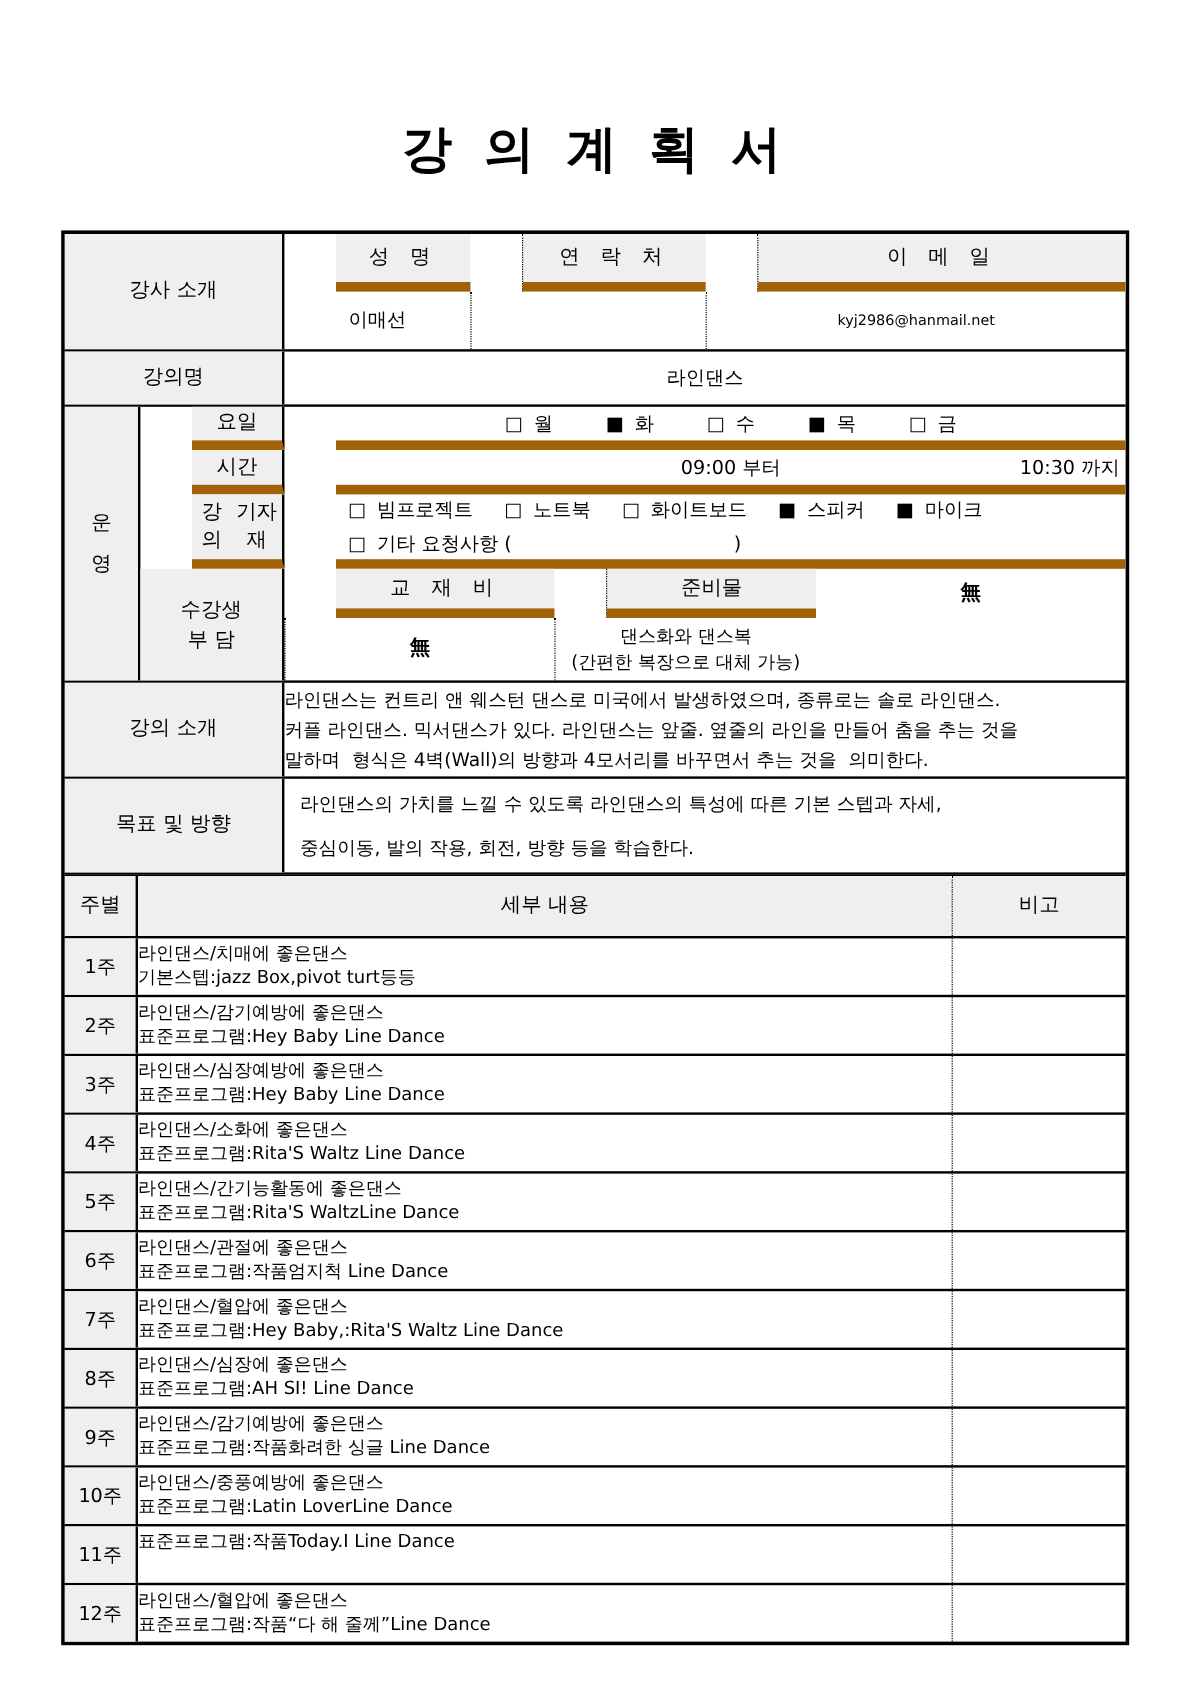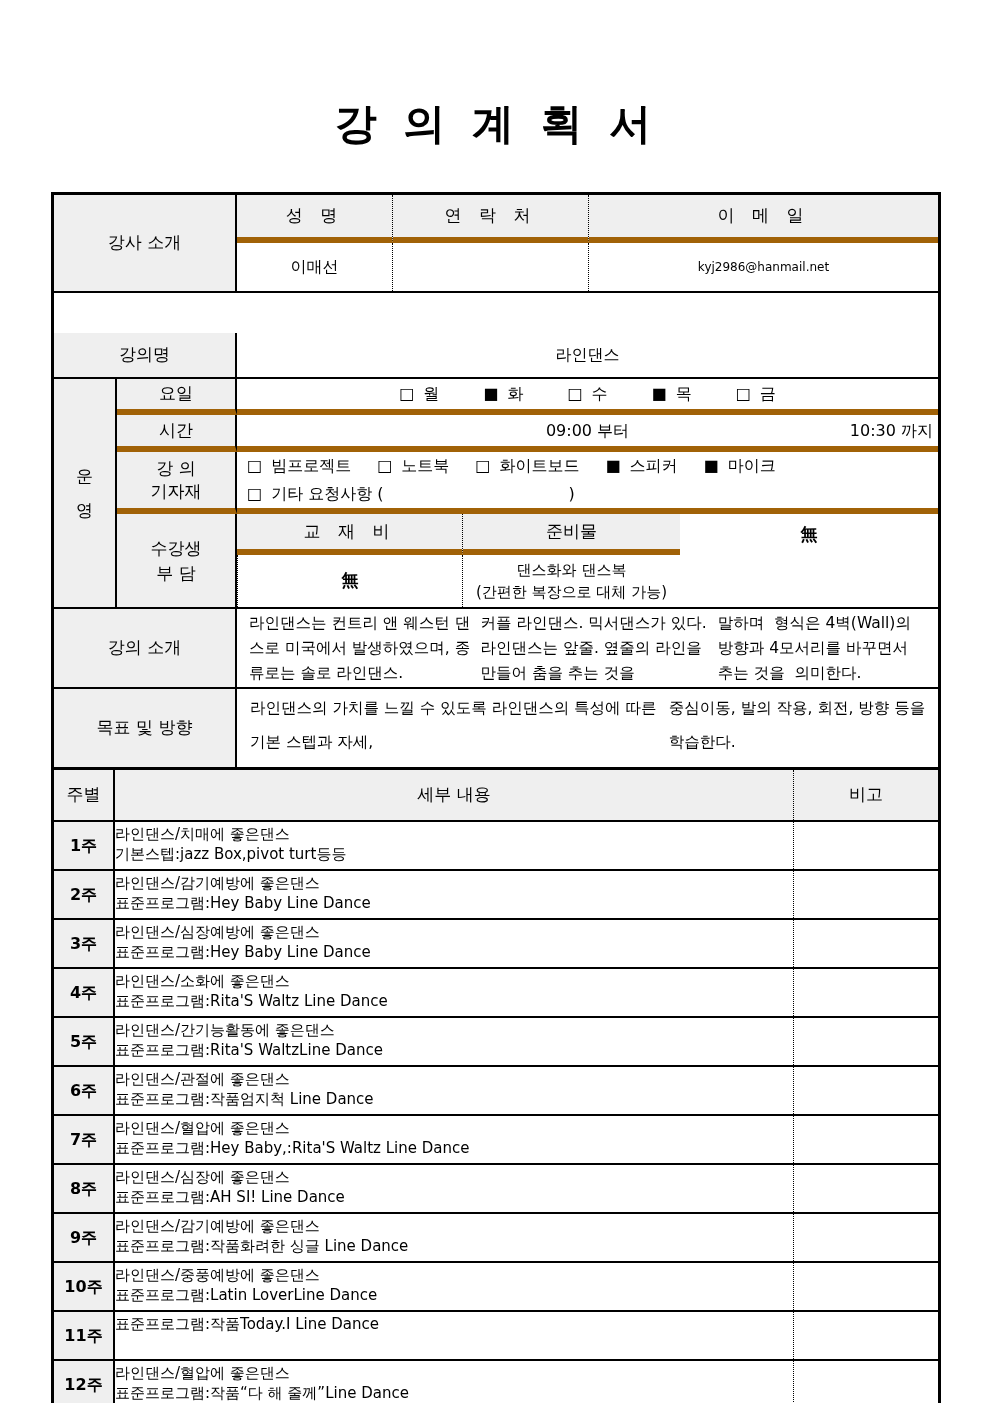--- a/index.html
+++ b/index.html
@@ -14,60 +14,60 @@
   }
   .tbl{
     position:absolute;left:51px;top:192px;width:884px;
     border:3px solid #000;background:#fff;
   }
   .sec{display:grid;border-bottom:2px solid #000;}
   .c{display:flex;align-items:center;justify-content:center;box-sizing:border-box;
      font-size:16px;line-height:1.25;text-align:center;}
   .gray{background:#efefef;}
   .br{border-right:2px solid #000;}
-  .bb{border-bottom:6px solid #a16207;}
+  .bb{border-bottom:8px solid #a16207;margin-left:43px;}
   .bld{border-left:1px dotted #000;}
   .lbl{font-size:17px;}
   .wsp{letter-spacing:6px;}
   .rs2{grid-row:1/3;}
   
   .secA{grid-template-columns:183px 155px 196px 1fr;grid-template-rows:48px 48px;}
   
-  .secB{grid-template-columns:183px 1fr;grid-template-rows:44px;margin-top:40px;}
+  .secB{grid-template-columns:183px 1fr;grid-template-rows:44px;}
   
   .secC{grid-template-columns:63px 120px 1fr;grid-template-rows:36px 37px 62px 93px;}
   .vert{flex-direction:column;line-height:34px;grid-row:1/5;}
   .dayrow{gap:44px;}
   .opt .bx{margin-right:9px;}
   .timerow{position:relative;}
   .time-to{position:absolute;right:5px;top:50%;transform:translateY(-50%);}
   .equip{flex-direction:column;align-items:flex-start;justify-content:center;
          padding-left:10px;gap:8px;}
   .equip-line{display:flex;gap:26px;font-size:16px;}
   .etc-spacer{display:inline-block;width:185px;}
   .burden{display:grid;grid-template-columns:225px 218px 1fr;grid-template-rows:41px 1fr;}
   .mu{font-weight:bold;font-size:17px;}
   .supplies{flex-direction:column;font-size:15px;line-height:22px;padding:2px 2px;}
   
   .secD{grid-template-columns:183px 1fr;grid-template-rows:78px;}
   .secE{grid-template-columns:183px 1fr;grid-template-rows:78px;}
-  .paragraph{flex-direction:row;align-items:flex-start;justify-content:space-around;
-             text-align:left;font-size:15.5px;padding:2px 12px;white-space:pre-wrap;}
+  .paragraph{flex-direction:column;align-items:flex-start;justify-content:space-around;
+             text-align:center;font-size:15.5px;padding:2px 0;white-space:pre-wrap;}
   .paragraph div{line-height:25px;}
   .goalp{padding-left:13px;}
   .goalp div{line-height:34px;}
   
   .secFh{grid-template-columns:61px 678px 1fr;grid-template-rows:50px;border-top:1px solid #000;}
   .wrow{display:grid;grid-template-columns:61px 678px 1fr;grid-template-rows:47px;
         border-bottom:2px solid #000;}
   .wrow.last{border-bottom:none;}
   .wdetail{display:flex;flex-direction:column;justify-content:space-between;
            box-sizing:border-box;padding:3px 0 5px;font-size:15px;}
   .wnote{border-left:1px dotted #000;}
-  .weeklbl{font-size:16px;font-weight:bold;}
+  .weeklbl{font-size:16px;}
   .email{font-size:12px;}
 </style>
 </head>
 <body>
 
 <div class="title">강 의 계 획 서</div>
 
 <div class="tbl">
 
   <div class="sec secA">
@@ -99,21 +99,21 @@
       <span class="opt"><span class="bx">■</span><span>목</span></span>
       <span class="opt"><span class="bx">□</span><span>금</span></span>
     </div>
 
     <div class="c gray br bb lbl">시간</div>
     <div class="c bb timerow">
       <span>09:00 부터</span>
       <span class="time-to">10:30 까지</span>
     </div>
 
-    <div class="c gray br bb lbl" style="flex-direction:column;line-height:23px;">
+    <div class="c gray br bb lbl" style="flex-direction:row;line-height:23px;">
       <div>강 의</div>
       <div>기자재</div>
     </div>
     <div class="c bb equip">
       <div class="equip-line">
         <span class="opt"><span class="bx">□</span><span>빔프로젝트</span></span>
         <span class="opt"><span class="bx">□</span><span>노트북</span></span>
         <span class="opt"><span class="bx">□</span><span>화이트보드</span></span>
         <span class="opt"><span class="bx">■</span><span>스피커</span></span>
         <span class="opt"><span class="bx">■</span><span>마이크</span></span>

